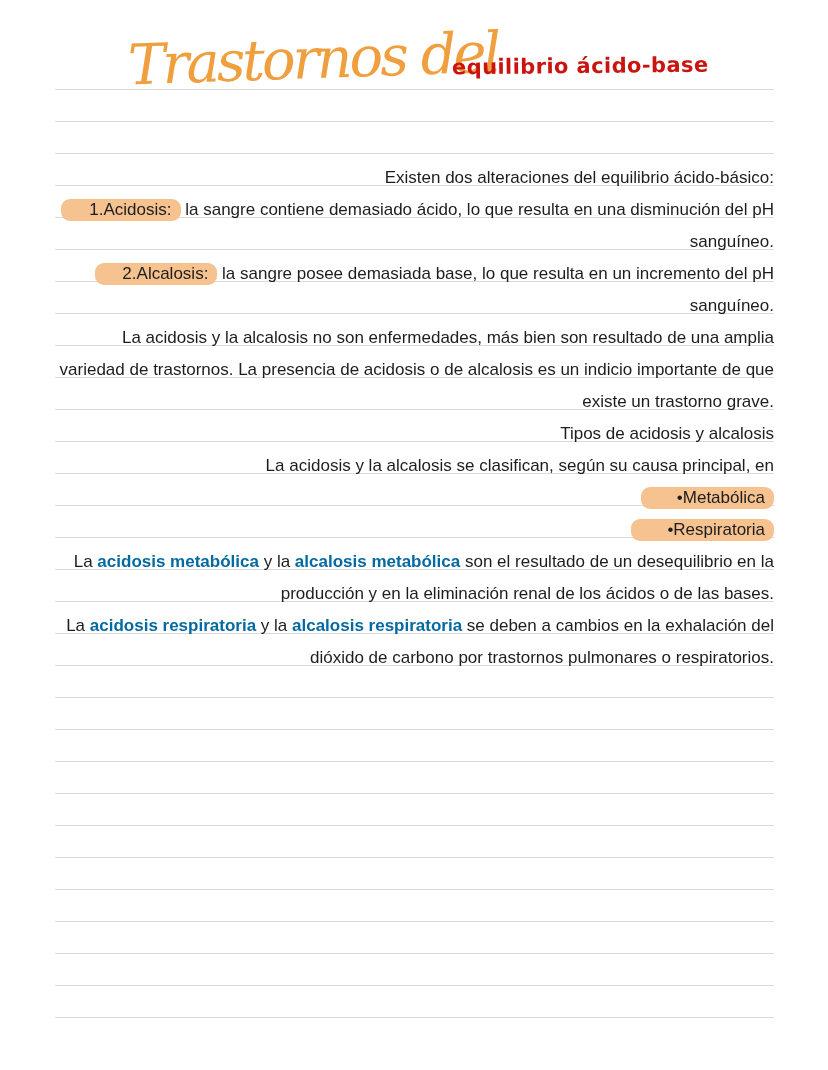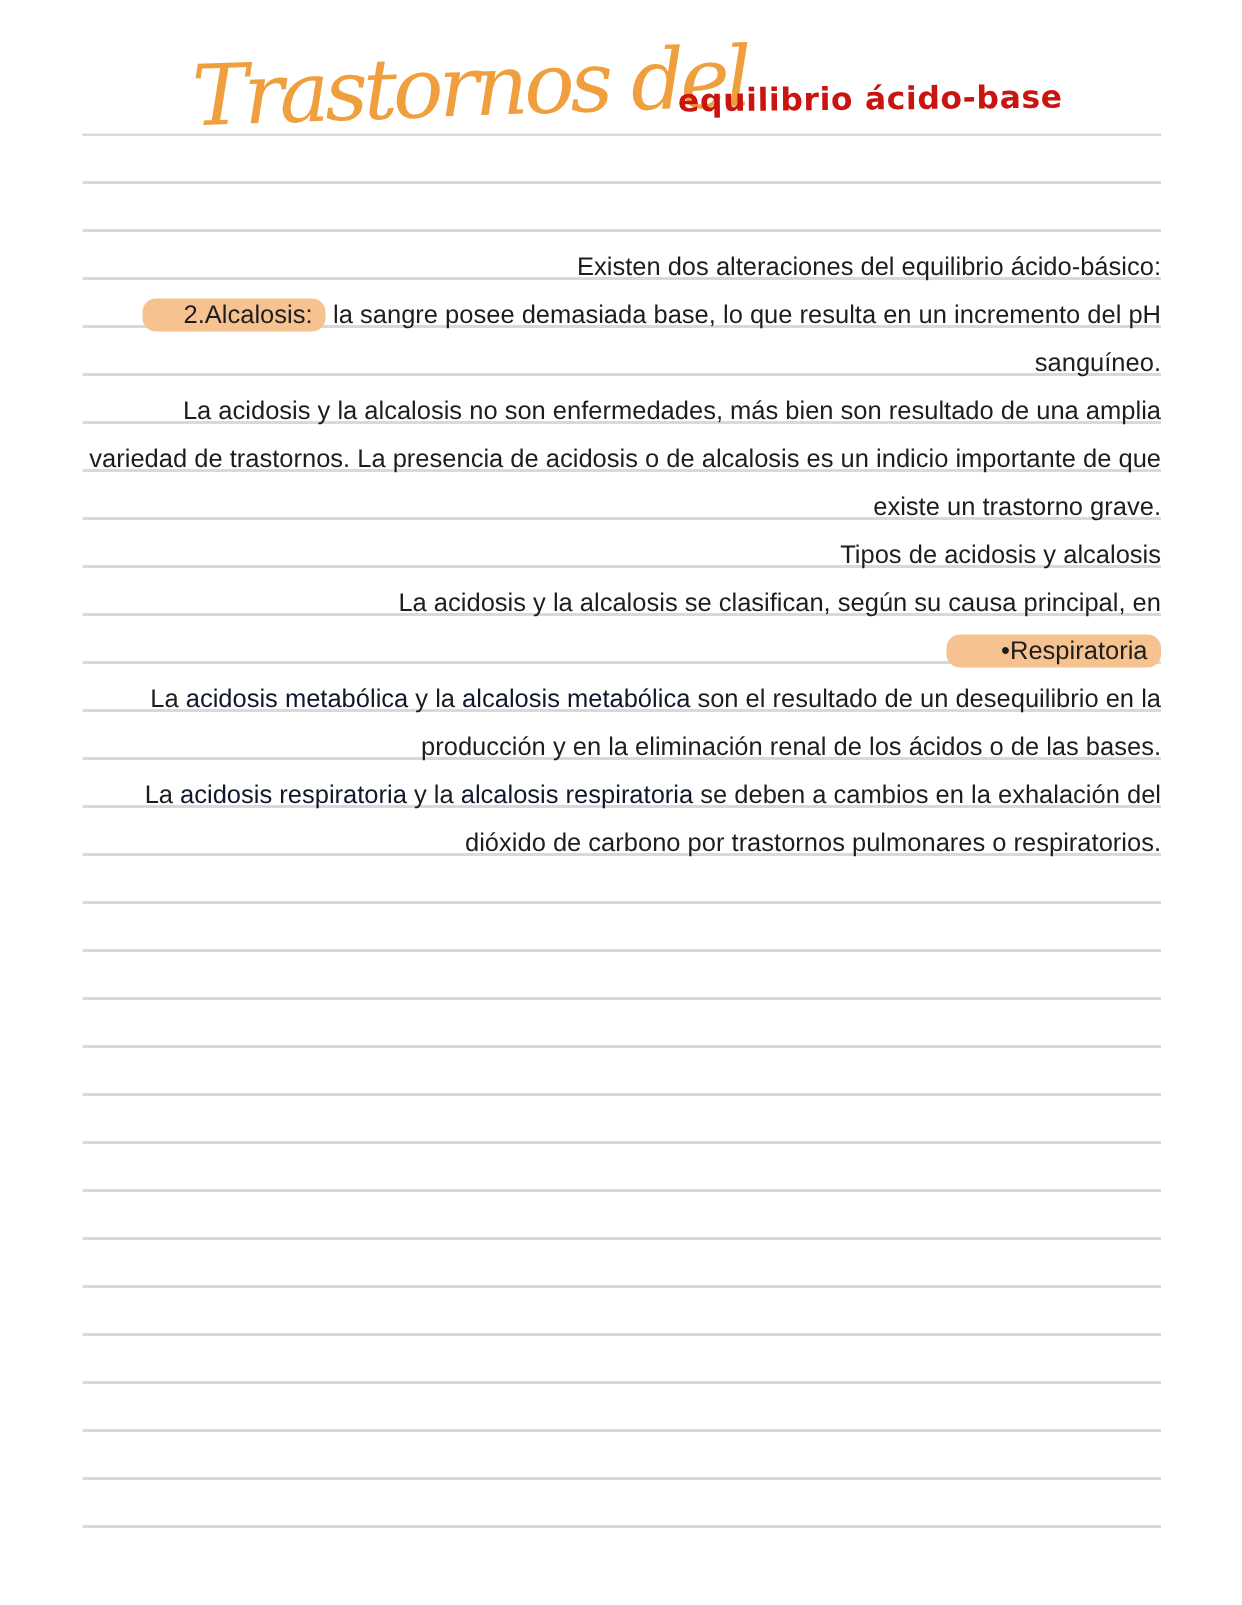--- a/index.html
+++ b/index.html
@@ -63,46 +63,48 @@
   .body-text p { margin:0; }
   .gap { margin-top:32px; }
   .li { padding-left:31px; text-indent:-31px; }
   .marker { display:inline-block; width:31px; text-indent:0; }
   .hl {
     background:#f6c28f;
     border-radius:9px;
     padding:1px 9px 2px 11px;
     margin-left:-11px;
   }
-  .red { color:#0f172a; font-weight:400; }
+  .red { color:#0369a1; font-weight:700; }
 </style>
 </head>
 <body>
 
 <div class="page">
 
   <div class="rules"></div>
 
   <div class="script-title">Trastornos del</div>
 
   <div class="subtitle">equilibrio ácido-base</div>
 
   <div class="body-text">
 
     <p>Existen dos alteraciones del equilibrio ácido-básico:</p>
 
+    <p class="li"><span class="hl"><span class="marker">1.</span><span>Acidosis:</span></span><span> la sangre contiene demasiado ácido, lo que resulta en una disminución del pH sanguíneo.</span></p>
 
     <p class="li"><span class="hl"><span class="marker">2.</span><span>Alcalosis:</span></span><span> la sangre posee demasiada base, lo que resulta en un incremento del pH sanguíneo.</span></p>
 
     <p class="gap">La acidosis y la alcalosis no son enfermedades, más bien son resultado de una amplia variedad de trastornos. La presencia de acidosis o de alcalosis es un indicio importante de que existe un trastorno grave.</p>
 
     <p>Tipos de acidosis y alcalosis</p>
 
     <p>La acidosis y la alcalosis se clasifican, según su causa principal, en</p>
 
+    <p class="li"><span class="hl"><span class="marker">•</span><span>Metabólica</span></span></p>
 
     <p class="li"><span class="hl"><span class="marker">•</span><span>Respiratoria</span></span></p>
 
     <p><span>La </span><span class="red">acidosis metabólica</span><span> y la </span><span class="red">alcalosis metabólica</span><span> son el resultado de un desequilibrio en la producción y en la eliminación renal de los ácidos o de las bases.</span></p>
 
     <p><span>La </span><span class="red">acidosis respiratoria</span><span> y la </span><span class="red">alcalosis respiratoria</span><span> se deben a cambios en la exhalación del dióxido de carbono por trastornos pulmonares o respiratorios.</span></p>
 
 
   </div>
 </div>

